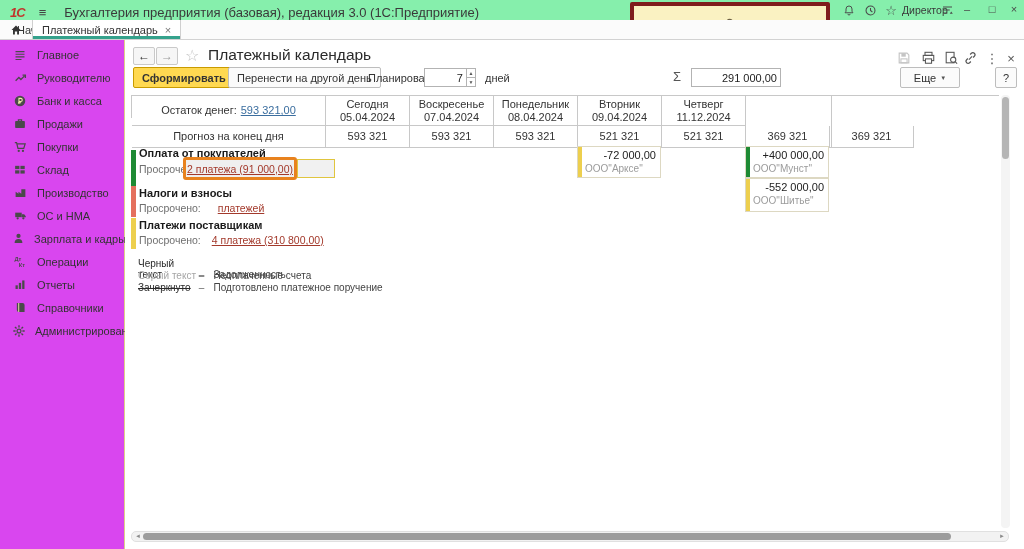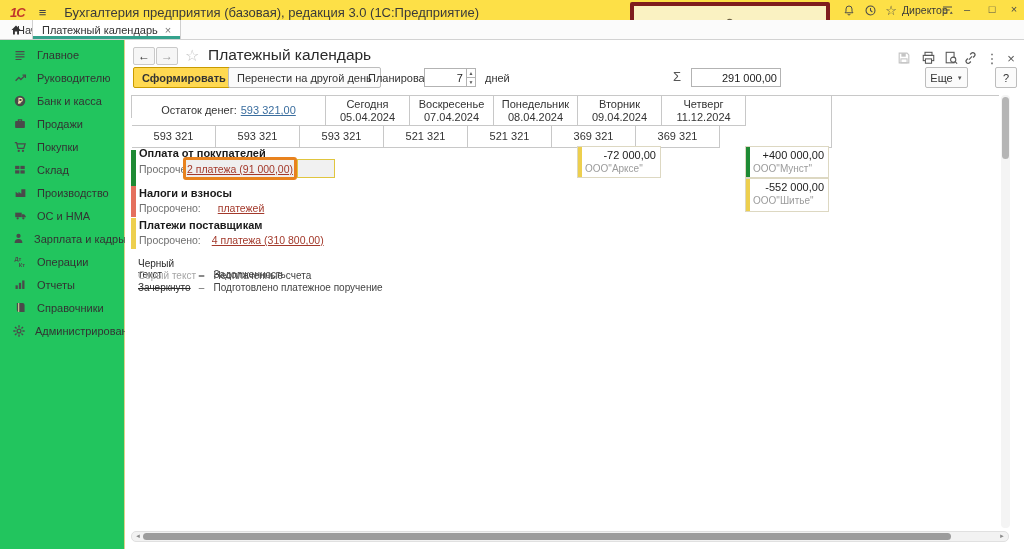--- a/index.html
+++ b/index.html
@@ -1,21 +1,21 @@
 <!DOCTYPE html>
 <html><head>
 <meta charset="utf-8">
 <style>
   * { margin:0; padding:0; box-sizing:border-box; }
   html,body { width:1024px; height:549px; overflow:hidden; }
   body { font-family:"Liberation Sans", sans-serif; font-size:11px; color:#333; background:#fff; }
   #app { position:relative; width:1024px; height:549px; }
 
   
-  .topbar { position:absolute; left:0; top:0; width:1024px; height:26px; background:#fde047; border-bottom:1px solid #e3d186; display:flex; align-items:center; }
+  .topbar { position:absolute; left:0; top:0; width:1024px; height:26px; background:#86efac; border-bottom:1px solid #e3d186; display:flex; align-items:center; }
   .logo1c { font-weight:bold; font-style:italic; color:#c1352c; font-size:13px; margin-left:10px; letter-spacing:-1px; }
   .burger { font-size:13px; color:#444; margin-left:14px; cursor:pointer; }
   .wtitle { margin-left:18px; color:#3a3a3a; font-size:13px; }
   .searchbox { position:absolute; left:630px; top:2px; width:200px; height:16px; background:#faf2c2; border:4px solid #7f1d1d; border-radius:2px; display:flex; align-items:center; padding:12px 4px;flex-direction:column; }
   .searchbox svg { flex:0 0 auto; }
   .searchbox input { border:none; background:transparent; outline:none; font-size:10px; color:#6e6346; width:170px; font-family:"Liberation Sans",sans-serif; }
   .searchbox input::placeholder { color:#b3a468; }
   .tb-ico { position:absolute; top:2px; width:18px; height:16px; display:flex; align-items:center; justify-content:center; color:#4a4a4a; cursor:pointer; }
   .username { position:absolute; top:4px; left:902px; font-size:10.5px; color:#3a3a3a; cursor:pointer; }
   .winbtn { position:absolute; top:1px; width:18px; height:17px; text-align:center; line-height:17px; color:#4a4a4a; font-size:11px; cursor:pointer; }
@@ -23,21 +23,21 @@
   
   .tabbar { position:absolute; left:0; top:20px; width:1024px; height:20px; background:#fbfbfb; border-bottom:1px solid #d2d2d2; display:flex; align-items:stretch; }
   .home-tab { display:flex; align-items:center; padding:0 10px 0 10px; cursor:pointer; }
   .home-tab span.lbl { margin-left:7px; color:#333; }
   .tab { display:flex; align-items:center; padding:0 9px; cursor:pointer; color:#333; position:relative; }
   .tab.active { background:#fff; border-left:1px solid #cfcfcf; border-right:1px solid #cfcfcf; }
   .tab.active::after { content:""; position:absolute; left:0; right:0; bottom:0; height:3px; background:#35a28c; }
   .tab .close { margin-left:7px; color:#777; font-size:11px; }
 
   
-  .sidebar { position:absolute; left:0; top:40px; width:125px; height:509px; background:#22c55e; border-right:1px solid #ddd089; padding-top:3px; }
+  .sidebar { position:absolute; left:0; top:40px; width:125px; height:509px; background:#d946ef; border-right:1px solid #ddd089; padding-top:3px; }
   .sb-item { height:23px; display:flex; align-items:center; padding-left:12px; cursor:pointer; }
   .sb-ico { width:16px; height:16px; display:flex; align-items:center; justify-content:center; margin-right:9px; }
   .sb-lbl { font-size:11px; color:#333; white-space:nowrap; }
 
   
   .content { position:absolute; left:125px; top:40px; width:899px; height:509px; background:#fff; overflow:hidden; }
 
   .navbtn { position:absolute; top:7px; width:22px; height:18px; background:#f6f6f6; border:1px solid #c9c9c9; border-radius:2px; text-align:center; line-height:16px; font-size:12px; cursor:pointer; }
   .star-big { position:absolute; left:60px; top:6px; font-size:16px; color:#c3c3c3; cursor:pointer; }
   .page-title { position:absolute; left:83px; top:6px; font-size:15.5px; color:#2b2b2b; }
@@ -319,21 +319,21 @@
       <div class="spinner">
         <span>▲</span>
         <span>▼</span>
       </div>
     </div>
     <div class="lbl" style="left:360px; top:32px;">дней</div>
     <div class="sigma">Σ</div>
     <div class="field" style="left:566px; width:90px;">
       <input readonly="" value="291 000,00" style="">
     </div>
-    <div class="btn" style="left:800px; width:43px; padding:0 8px;">
+    <div class="btn" style="left:775px; width:60px; padding:0 8px;">
       <span>Еще</span>
       <span style="font-size:6px; margin-left:4px; color:#555;">▼</span>
     </div>
     <div class="btn" style="left:870px; width:22px; padding:0;">?</div>
 
     <div class="cal-grid">
       <div class="cal-row">
         <div class="cal-cell balance">
           <span>Остаток денег:</span>
           <span class="blue-link">593 321,00</span>
@@ -354,20 +354,21 @@
             <span>Вторник</span>
             <span>09.04.2024</span>
           </div>
         <div class="cal-cell day">
             <span>Четверг</span>
             <span>11.12.2024</span>
           </div>
         <div class="cal-cell filler"></div>
       </div>
       <div class="cal-row" style="margin-top:-52px; position:relative; top:30px; width:782px;">
+        <div class="cal-cell fc-label">Прогноз на конец дня</div>
         <div class="cal-cell fc">593 321</div>
         <div class="cal-cell fc">593 321</div>
         <div class="cal-cell fc">593 321</div>
         <div class="cal-cell fc">521 321</div>
         <div class="cal-cell fc">521 321</div>
         <div class="cal-cell fc">369 321</div>
         <div class="cal-cell fc">369 321</div>
       </div>
     </div>
 

